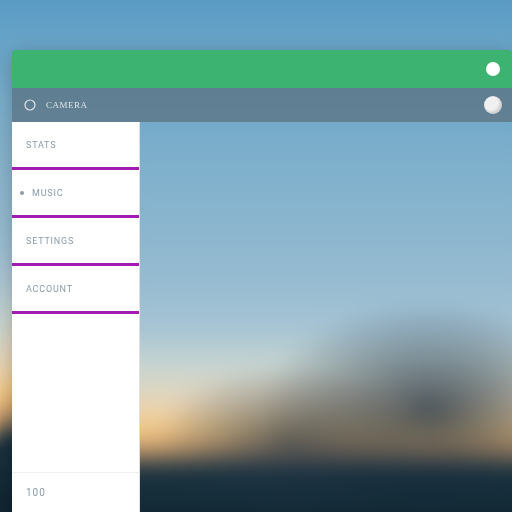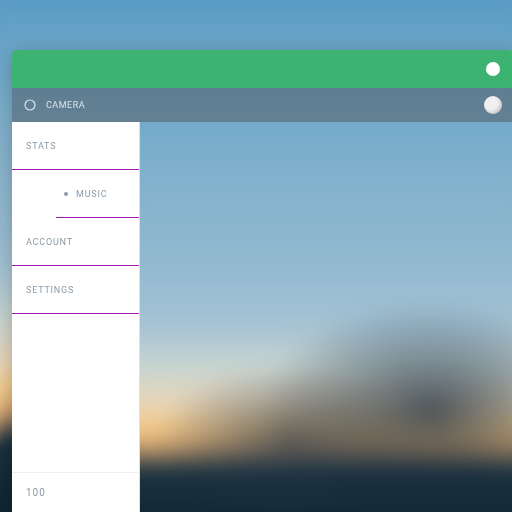--- a/index.html
+++ b/index.html
@@ -54,20 +54,21 @@
       margin-left: 6px;
     }
     .toolbar {
       height: 34px;
       background: rgba(70,80,90,0.5);
       display: flex;
       align-items: center;
       padding: 0 10px;
       gap: 8px;
       backdrop-filter: blur(2px);
+      font-family: Liberation Serif, serif;
     }
     .toolbar-icon {
       width: 16px;
       height: 16px;
       display: flex;
       align-items: center;
       justify-content: center;
       color: #dde5ea;
     }
     .toolbar-label {
@@ -101,35 +102,34 @@
     .sidebar-item {
       padding: 16px 14px;
       font-size: 9px;
       color: #8a9ba8;
       letter-spacing: 0.8px;
       text-transform: uppercase;
       cursor: pointer;
       display: flex;
       align-items: center;
       gap: 8px;
-      border-bottom: 1px solid #a21caf;
+      border-bottom: 3px solid #a21caf;
       min-height: 48px;
     }
     .sidebar-item-indicator {
       width: 4px;
       height: 4px;
       border-radius: 50%;
       background: #8a9ba8;
       position: absolute;
       left: 8px;
     }
     .sidebar-item.has-indicator {
       position: relative;
       padding-left: 20px;
-      margin-left: 44px;
     }
     .sidebar-bottom {
       margin-top: auto;
       padding: 14px;
       font-size: 10px;
       color: #8a9ba8;
       letter-spacing: 1px;
       border-top: 1px solid #f0f0f0;
     }
     .content {
@@ -176,24 +176,24 @@
   <div class="body-area">
     <div class="sidebar">
       <div class="sidebar-item">
         <span>STATS</span>
       </div>
       <div class="sidebar-item has-indicator">
         <span class="sidebar-item-indicator"></span>
         <span>MUSIC</span>
       </div>
       <div class="sidebar-item">
+        <span>SETTINGS</span>
+      </div>
+      <div class="sidebar-item">
         <span>ACCOUNT</span>
-      </div>
-      <div class="sidebar-item">
-        <span>SETTINGS</span>
       </div>
       <div class="sidebar-bottom">
         <span>100</span>
       </div>
     </div>
 
     <div class="content">
       <div class="content-bg"></div>
     </div>
   </div>

